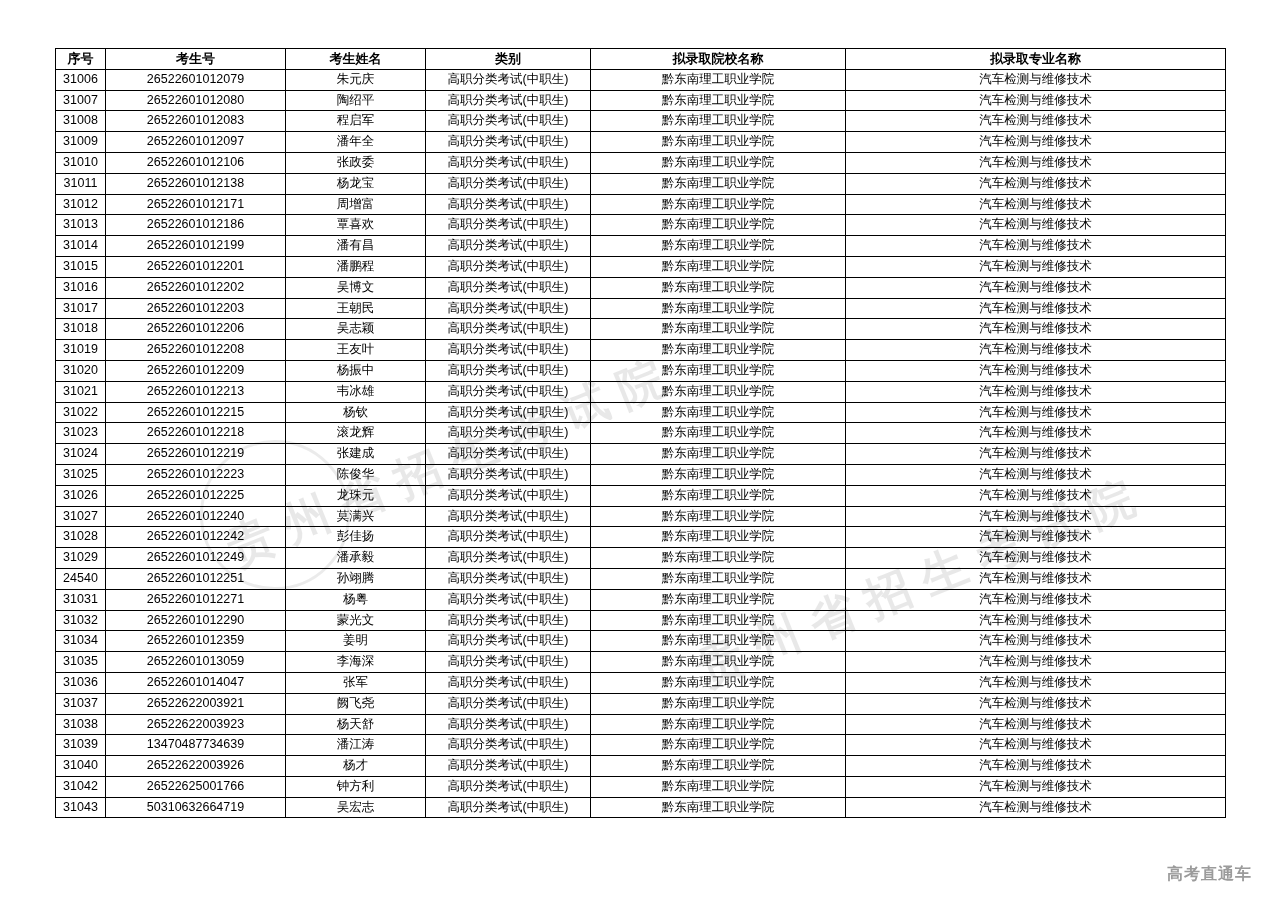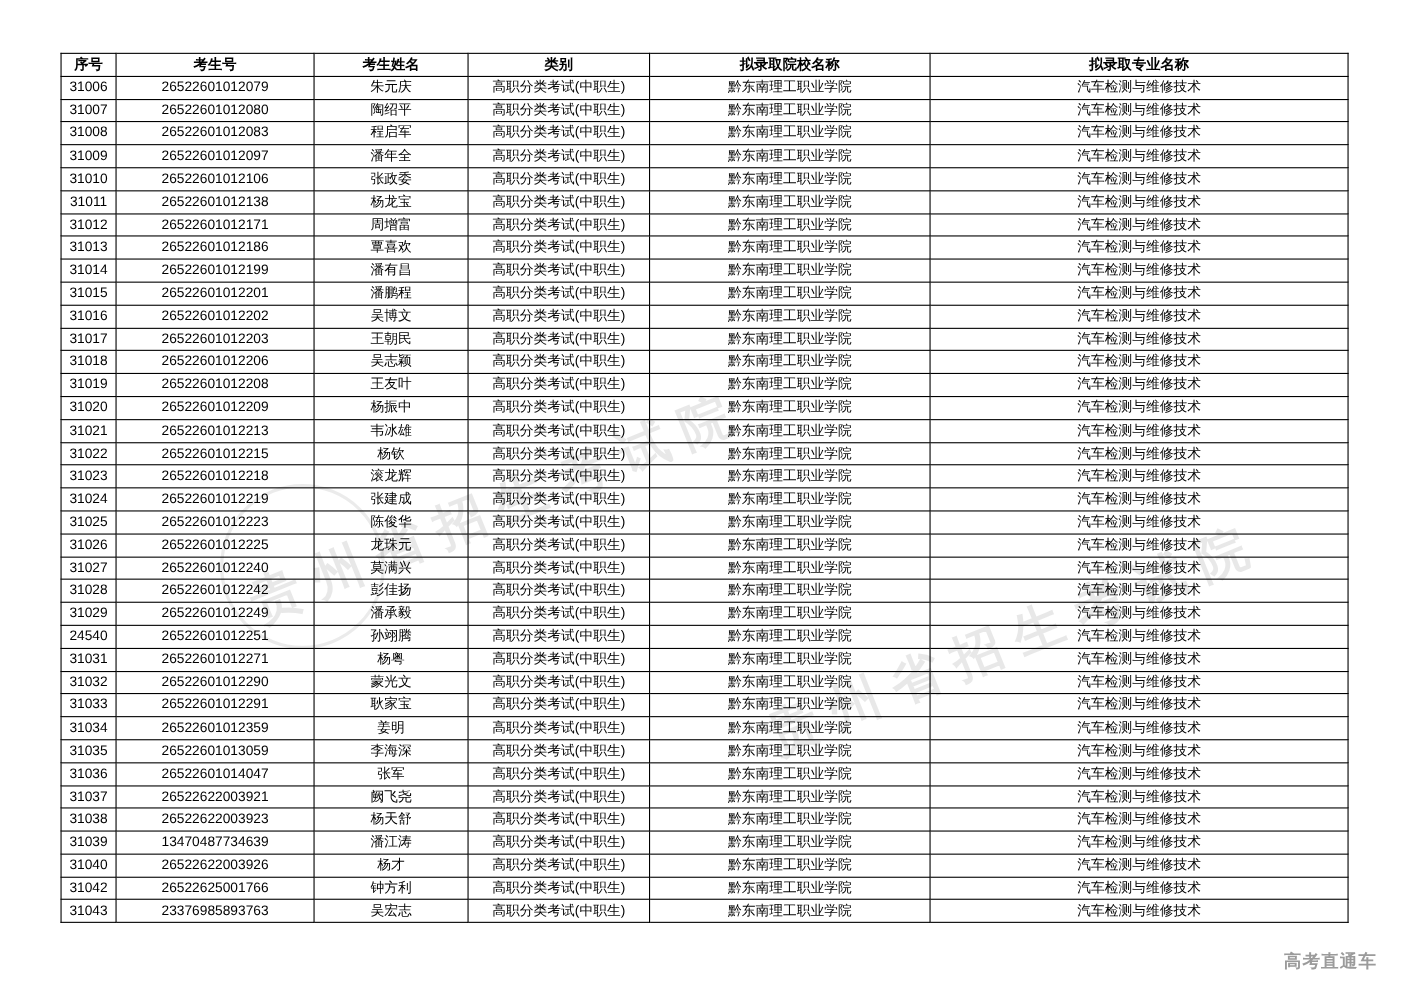--- a/index.html
+++ b/index.html
@@ -313,28 +313,20 @@
         </tr>
         <tr>
           <td>31032</td>
           <td>26522601012290</td>
           <td>蒙光文</td>
           <td>高职分类考试(中职生)</td>
           <td>黔东南理工职业学院</td>
           <td>汽车检测与维修技术</td>
         </tr>
         <tr>
-          <td>31033</td>
-          <td>26522601012291</td>
-          <td>耿家宝</td>
-          <td>高职分类考试(中职生)</td>
-          <td>黔东南理工职业学院</td>
-          <td>汽车检测与维修技术</td>
-        </tr>
-        <tr>
           <td>31034</td>
           <td>26522601012359</td>
           <td>姜明</td>
           <td>高职分类考试(中职生)</td>
           <td>黔东南理工职业学院</td>
           <td>汽车检测与维修技术</td>
         </tr>
         <tr>
           <td>31035</td>
           <td>26522601013059</td>
@@ -386,21 +378,21 @@
         <tr>
           <td>31042</td>
           <td>26522625001766</td>
           <td>钟方利</td>
           <td>高职分类考试(中职生)</td>
           <td>黔东南理工职业学院</td>
           <td>汽车检测与维修技术</td>
         </tr>
         <tr>
           <td>31043</td>
-          <td>23376985893763</td>
+          <td>50310632664719</td>
           <td>吴宏志</td>
           <td>高职分类考试(中职生)</td>
           <td>黔东南理工职业学院</td>
           <td>汽车检测与维修技术</td>
         </tr>
       </tbody>
   </table>
 
   <div class="watermark-seal"></div>
   <div class="watermark w1">贵州省招生考试院</div>

